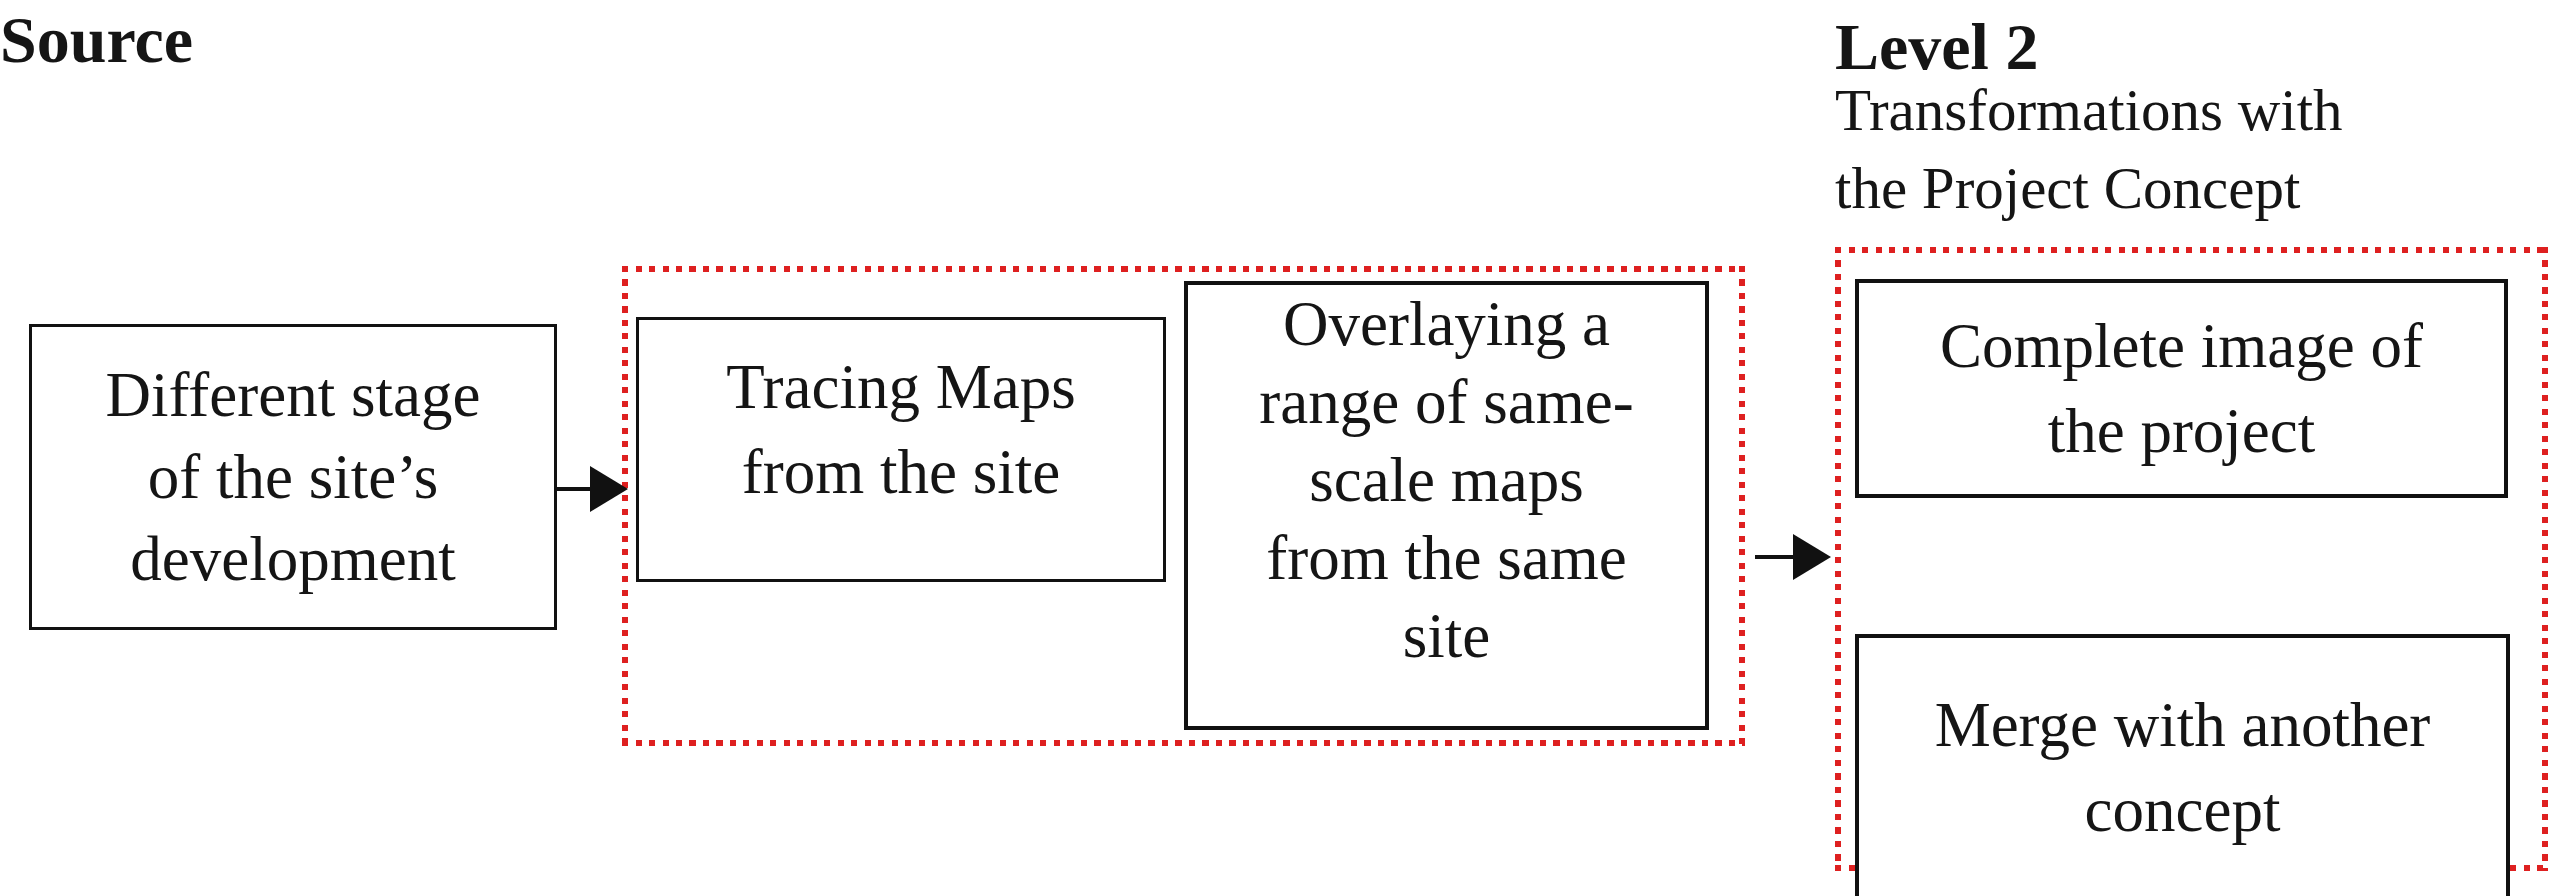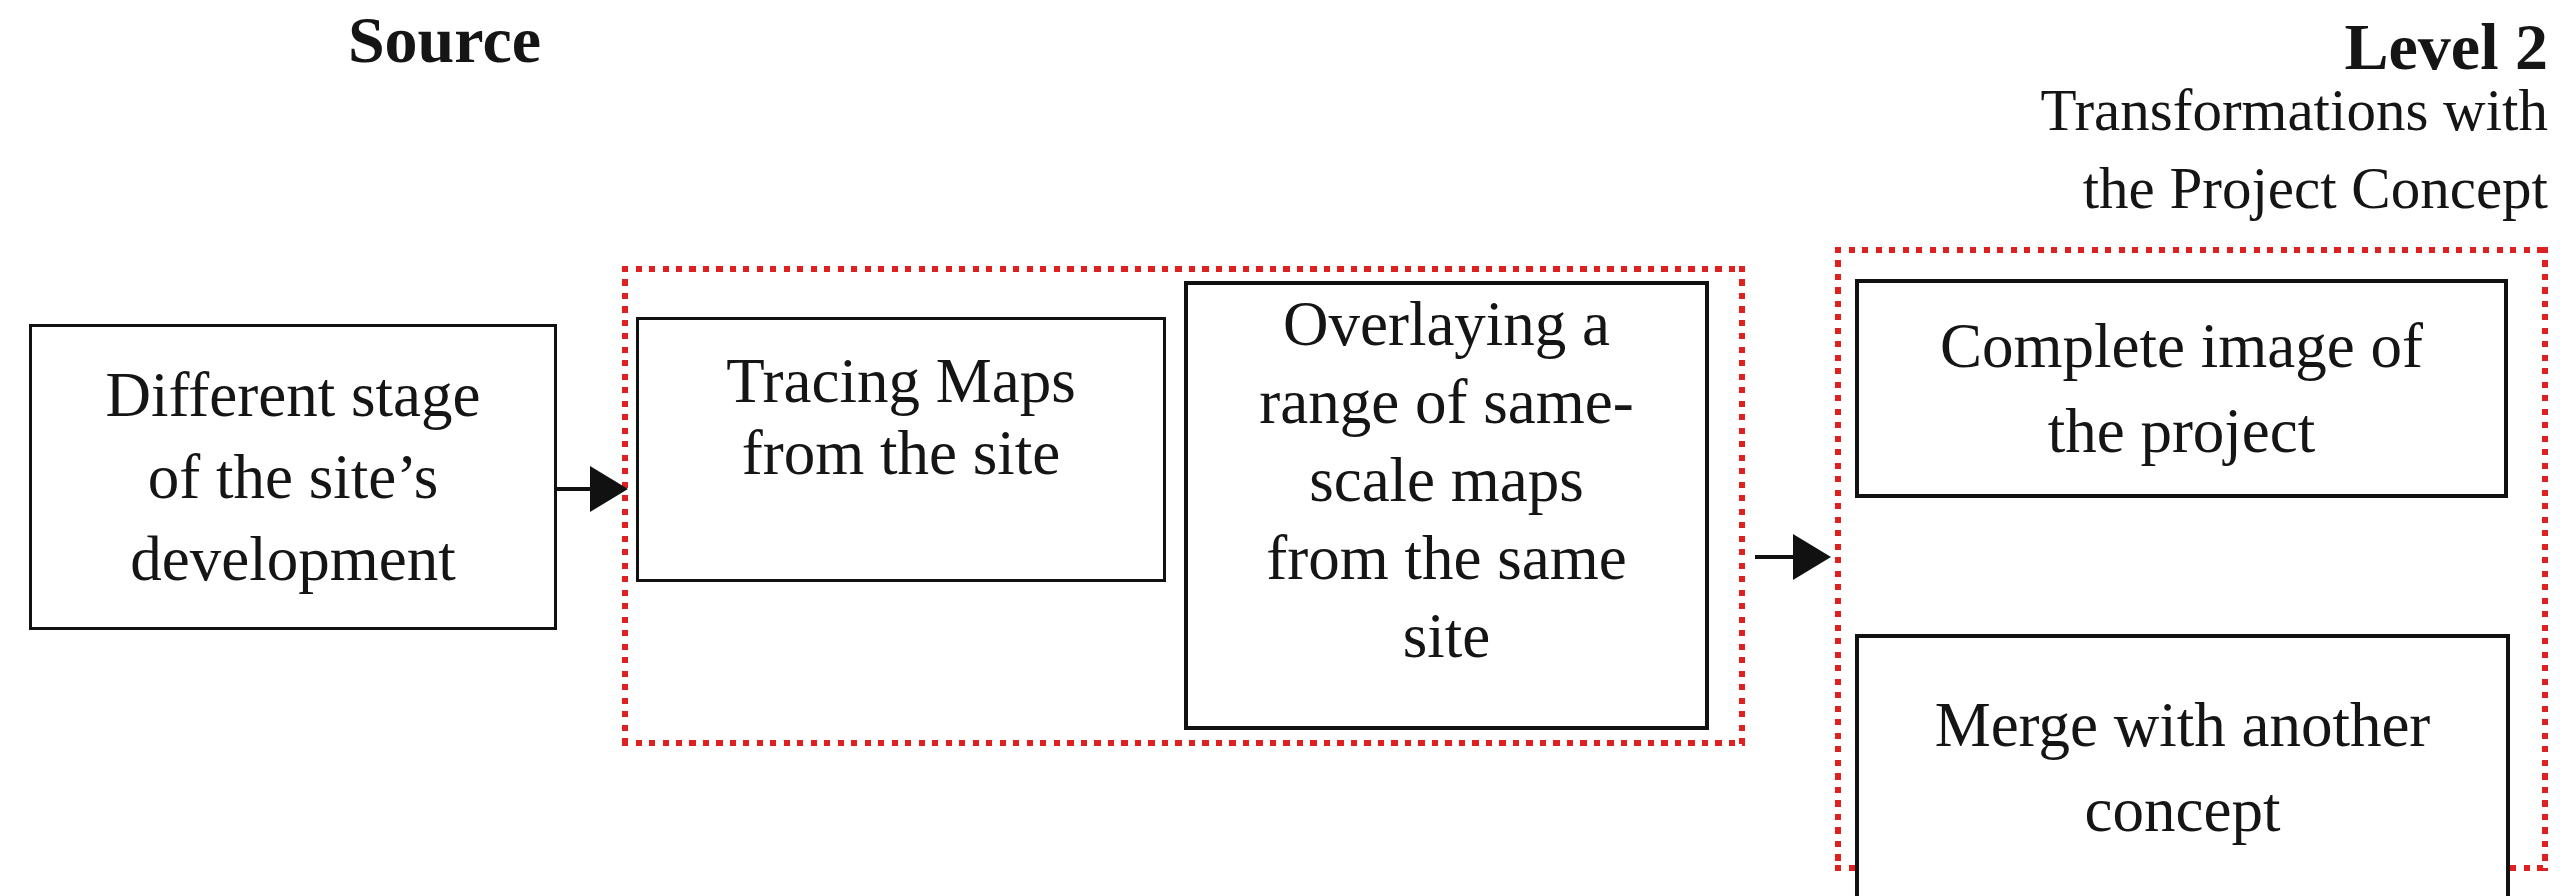--- a/index.html
+++ b/index.html
@@ -10,41 +10,41 @@
   html,body{margin:0;padding:0;background:#ffffff;}
   #stage{
     position:relative;
     width:2576px;height:897px;
     background:#ffffff;
     font-family:"Liberation Serif","DejaVu Serif",serif;
     color:var(--text);
     overflow:hidden;
   }
   
-  .hdr{position:absolute;text-align:right;}
+  .hdr{position:absolute;text-align:left;}
   .hdr-title{
     font-weight:bold;font-size:66px;line-height:59px;
     margin:0 0 -5px 0;white-space:pre-line;
   }
   .hdr-sub{
     font-size:59px;line-height:78px;
     margin:0;white-space:pre-line;
   }
   #hdr-source{left:0px;top:10px;width:541px;}
   #hdr-level1{left:622px;top:13.5px;width:1123px;}
   #hdr-level2{left:1835px;top:17px;width:713px;}
 
   
   .box{
     position:absolute;box-sizing:border-box;
     border:3.4px solid var(--ink);
     background:#ffffff;
     display:flex;align-items:center;justify-content:center;
     text-align:center;white-space:pre-line;
-    font-size:63px;line-height:72px;
+    font-size:63px;line-height:85px;
   }
   #box-source {left:29px;  top:324px; width:528px; height:306px; line-height:82px;}
   #box-tracing{left:636px; top:317px; width:530px; height:265px;
                align-items:flex-start;padding-top:25px;}
   #box-overlay{left:1184px;top:281px; width:525px; height:449px;
                border-width:4.2px;line-height:78px;
                align-items:flex-start;}
   #box-complete{left:1855px;top:279px;width:653px; height:219px;
                border-width:4.2px;line-height:85px;}
   #box-merge  {left:1855px;top:634px; width:655px; height:268px;

